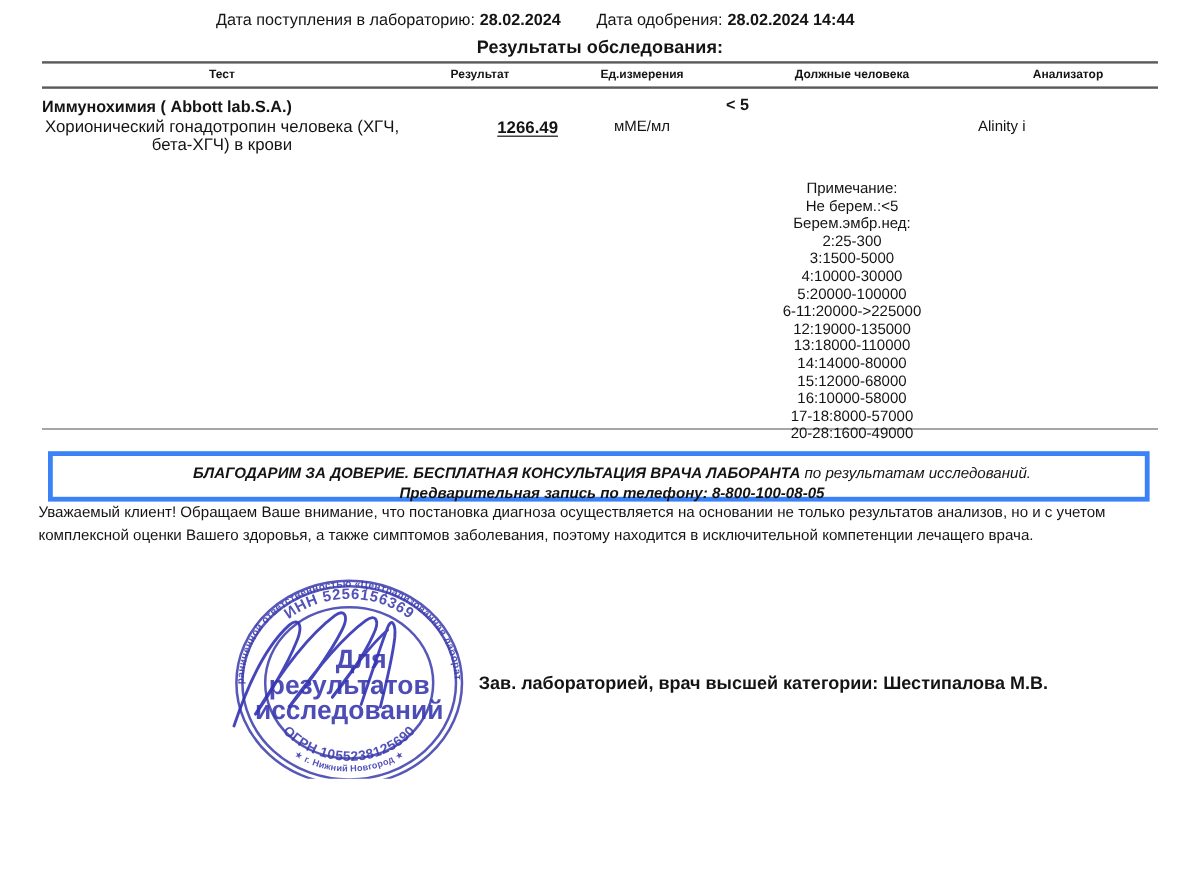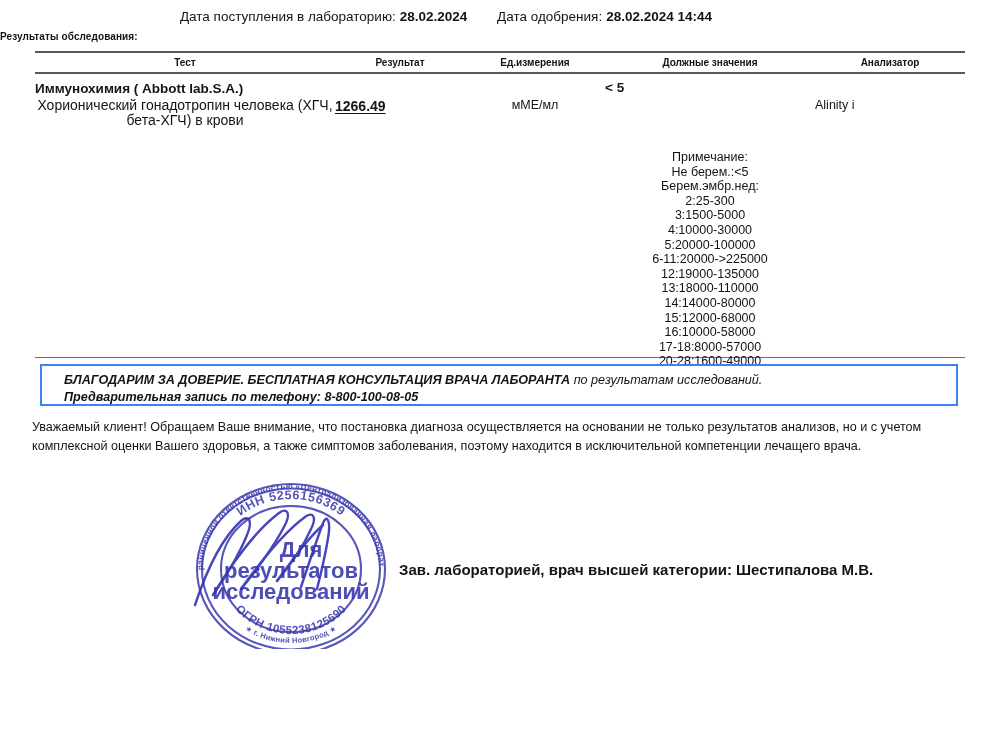--- a/index.html
+++ b/index.html
@@ -38,22 +38,22 @@
   .meta-item { display: inline-block; }
   .meta-item + .meta-item { margin-left: 26px; }
   .meta-label { font-weight: 400; }
   .meta-value { font-weight: bold; margin-left: 4px; }
 
   .doc-title {
     position: absolute;
     top: 31px;
     left: 0;
     width: 1000px;
-    text-align: left;
-    font-size: 10px;
+    text-align: center;
+    font-size: 15px;
     font-weight: bold;
     letter-spacing: .1px;
   }
 
   
   .rule {
     position: absolute;
     left: 35px;
     width: 930px;
     background: #6d6d6d;
@@ -103,21 +103,21 @@
 
   .cell-test {
     font-size: 14px;
     line-height: 15px;
     padding-left: 25px;
     text-align: center;
   }
   .cell-result {
     font-size: 14px;
     font-weight: bold;
-    text-align: left;
+    text-align: right;
   }
   .cell-result .val {
     text-decoration: underline;
     text-underline-offset: 2px;
   }
   .cell-units {
     font-size: 12.5px;
     text-align: center;
   }
   .cell-ref {
@@ -141,27 +141,28 @@
   .pad-result  { padding-top: 117px; }
   .pad-units   { padding-top: 119px; }
   .pad-device  { padding-top: 118px; }
   .pad-test    { padding-top: 112px; }
   .pad-ref     { padding-top: 10px; }
   .ref-block   { margin-top: 52px; }
 
   
   .notice {
     position: absolute;
-    top: 364px;
+    top: 376px;
     left: 40px;
     width: 918px;
     height: 42px;
-    border: 2px solid #3b82f6;
+    border: 4px solid #3b82f6;
     box-sizing: border-box;
     padding: 6px 0 0 22px;
+    text-align: center;
   }
   .notice-line {
     font-size: 12.6px;
     font-weight: bold;
     font-style: italic;
     line-height: 17px;
     white-space: nowrap;
   }
   .notice-line .soft { font-weight: bold; font-style: italic; }
   .notice-line .reg  { font-weight: normal; font-style: italic; }
@@ -224,21 +225,21 @@
         <col class="col-result">
         <col class="col-units">
         <col class="col-ref">
         <col class="col-device">
     </colgroup>
     <thead>
       <tr>
         <th>Тест</th>
         <th>Результат</th>
         <th>Ед.измерения</th>
-        <th>Должные значения</th>
+        <th>Должные человека</th>
         <th>Анализатор</th>
       </tr>
     </thead>
     <tbody>
       <tr class="group-row">
         <td colspan="3">Иммунохимия ( Abbott lab.S.A.)</td>
         <td class="ref-top">&lt; 5</td>
         <td></td>
       </tr>
       <tr class="data-row">

